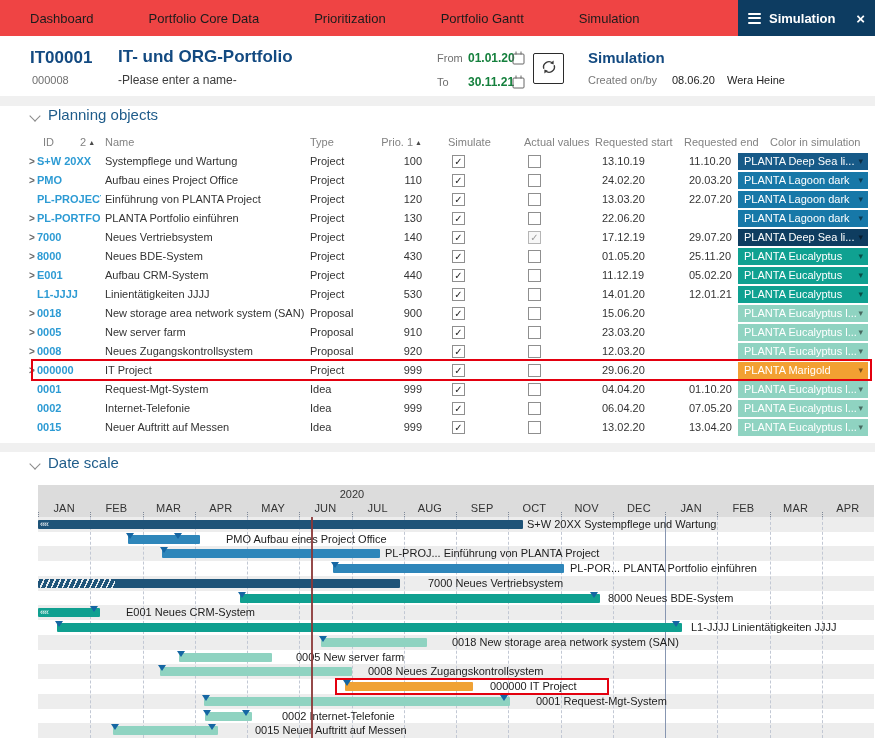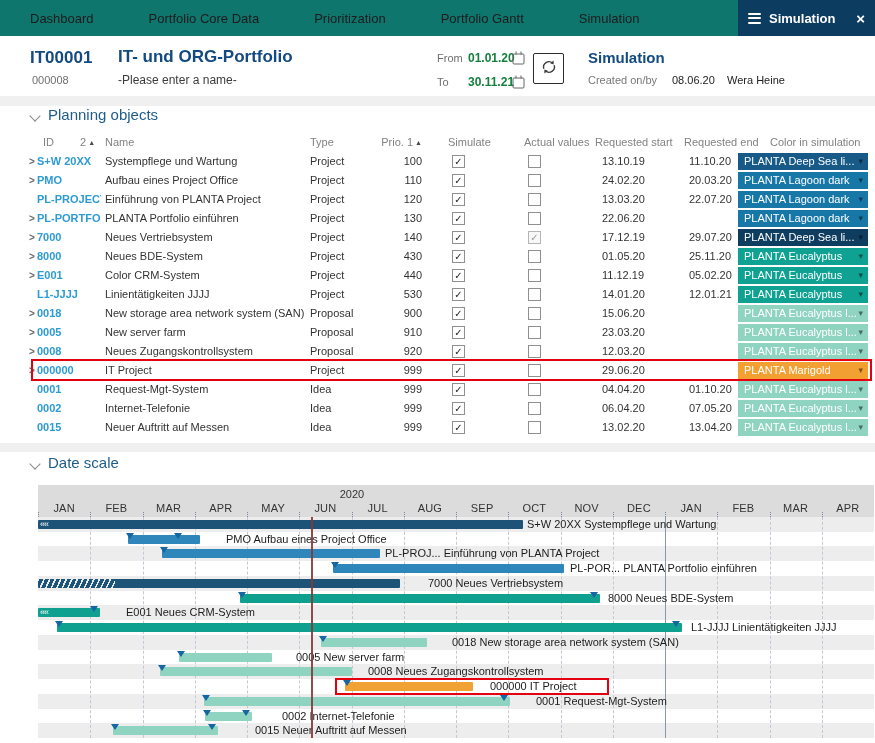--- a/index.html
+++ b/index.html
@@ -1,21 +1,21 @@
 <!DOCTYPE html>
 <html><head>
 <meta charset="utf-8">
 <style>
   html,body{margin:0;padding:0;background:#fff;}
   .page{position:relative;width:875px;height:743px;background:#fff;overflow:hidden;
         font-family:"Liberation Sans",sans-serif;-webkit-font-smoothing:antialiased;}
   .abs{position:absolute;}
 
   
-  .nav{position:absolute;left:0;top:0;width:875px;height:36px;background:#0f766e;}
+  .nav{position:absolute;left:0;top:0;width:875px;height:36px;background:#ef4444;}
   .nav-tabs{display:flex;align-items:center;height:36px;padding-left:30px;gap:55px;}
   .nav-tab{font-size:13px;color:#1c1c1c;white-space:nowrap;cursor:pointer;}
   .nav-active{position:absolute;right:0;top:0;width:137px;height:36px;background:#0d3c61;
               display:flex;align-items:center;gap:8px;padding:0 10px;box-sizing:border-box;}
   .burger{display:inline-block;}
   .burger i{display:block;width:13px;height:2px;background:#fff;margin:2.5px 0;border-radius:1px;}
   .nav-active-label{color:#fff;font-weight:700;font-size:13px;flex:1;}
   .nav-close{color:#fff;font-size:15px;font-weight:700;cursor:pointer;line-height:1;}
 
   
@@ -237,21 +237,21 @@
         <span class="tprio">430</span>
         <span class="cbx" style="left: 452px;">✓</span>
         <span class="cbx" style="left: 528px;"></span>
         <span class="tstart">01.05.20</span>
         <span class="tend">25.11.20</span>
         <span class="pill" style="background: rgb(15, 161, 145);">PLANTA Eucalyptus<span class="pch">▾</span></span>
       </div>
       <div class="trow" style="top: 114px;">
         <span class="texp">&gt;</span>
         <span class="tid">E001</span>
-        <span class="tname">Color CRM-System</span>
+        <span class="tname">Aufbau CRM-System</span>
         <span class="ttype">Project</span>
         <span class="tprio">440</span>
         <span class="cbx" style="left: 452px;">✓</span>
         <span class="cbx" style="left: 528px;"></span>
         <span class="tstart">11.12.19</span>
         <span class="tend">05.02.20</span>
         <span class="pill" style="background: rgb(15, 161, 145);">PLANTA Eucalyptus<span class="pch">▾</span></span>
       </div>
       <div class="trow" style="top: 133px;">
         <span class="tid">L1-JJJJ</span>

